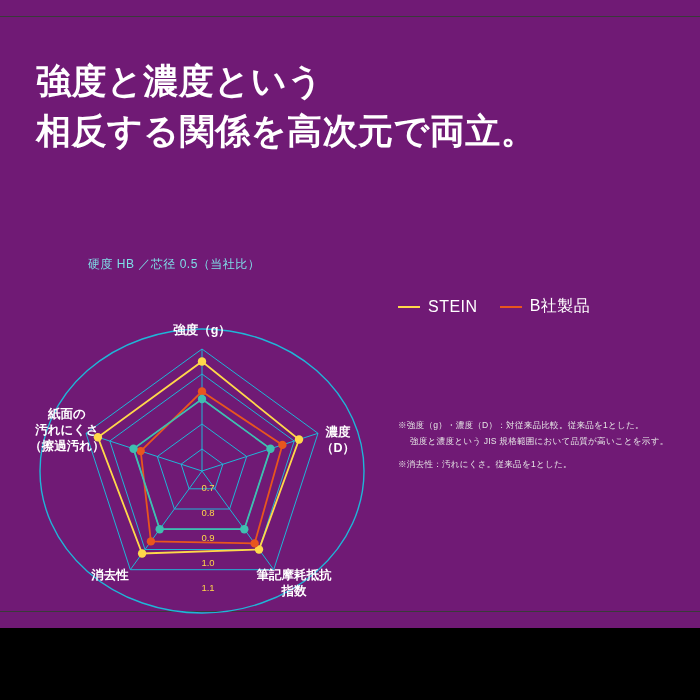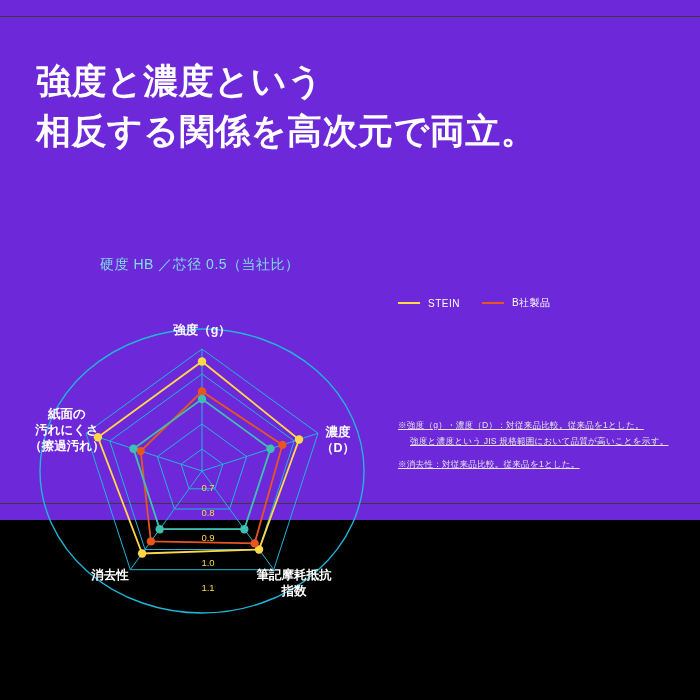--- a/index.html
+++ b/index.html
@@ -11,22 +11,22 @@
     width: 700px;
     height: 700px;
     overflow: hidden;
     font-family: "Liberation Sans", sans-serif;
     color: #ffffff;
     position: relative;
   }
   .page {
     position: relative;
     width: 700px;
-    height: 520px;
-    background: #6d28d9;
+    height: 628px;
+    background: #701a75;
   }
   .rule-top {
     position: absolute;
     left: 0;
     top: 16px;
     width: 700px;
     height: 1px;
     background: #3a3a3a;
   }
   .rule-bottom {
@@ -44,23 +44,23 @@
     width: 640px;
     font-size: 35px;
     font-weight: bold;
     line-height: 1.42;
     letter-spacing: 0.5px;
     color: #ffffff;
     white-space: pre-line;
   }
   .subcaption {
     position: absolute;
-    left: 100px;
+    left: 88px;
     top: 256px;
-    font-size: 14px;
+    font-size: 12px;
     color: #7fdfe8;
     letter-spacing: 0.5px;
   }
   .chart-area {
     position: absolute;
     left: 22px;
     top: 286px;
     width: 360px;
     height: 360px;
   }
@@ -83,34 +83,33 @@
     align-items: center;
     margin-right: 22px;
   }
   .legend-swatch {
     width: 22px;
     height: 2px;
     margin-right: 8px;
     display: inline-block;
   }
   .legend-label {
-    font-size: 10px;
+    font-size: 16px;
     color: #ffffff;
     letter-spacing: 0.5px;
   }
   .notes {
     position: absolute;
     left: 398px;
     top: 418px;
     width: 290px;
     font-size: 8.6px;
     line-height: 1.85;
     color: #e6e6e6;
     letter-spacing: 0.2px;
-    text-decoration: underline;
   }
   .note-block {
     margin-bottom: 7px;
   }
   .note-sub {
     padding-left: 12px;
     display: block;
   }
   .axis-label {
     font-size: 12.5px;
@@ -203,17 +202,17 @@
   </div>
 
   <div class="notes" id="notes">
       <div class="note-block">
         <div>※強度（g）・濃度（D）：対従来品比較。従来品を1とした。</div>
         <span class="note-sub">強度と濃度という JIS 規格範囲において品質が高いことを示す。</span>
       </div>
       <div class="note-block">
       </div>
       <div class="note-block">
-        <div>※消去性：対従来品比較。従来品を1とした。</div>
+        <div>※消去性：汚れにくさ。従来品を1とした。</div>
       </div>
     </div>
 
 </div>
 
 </body></html>

